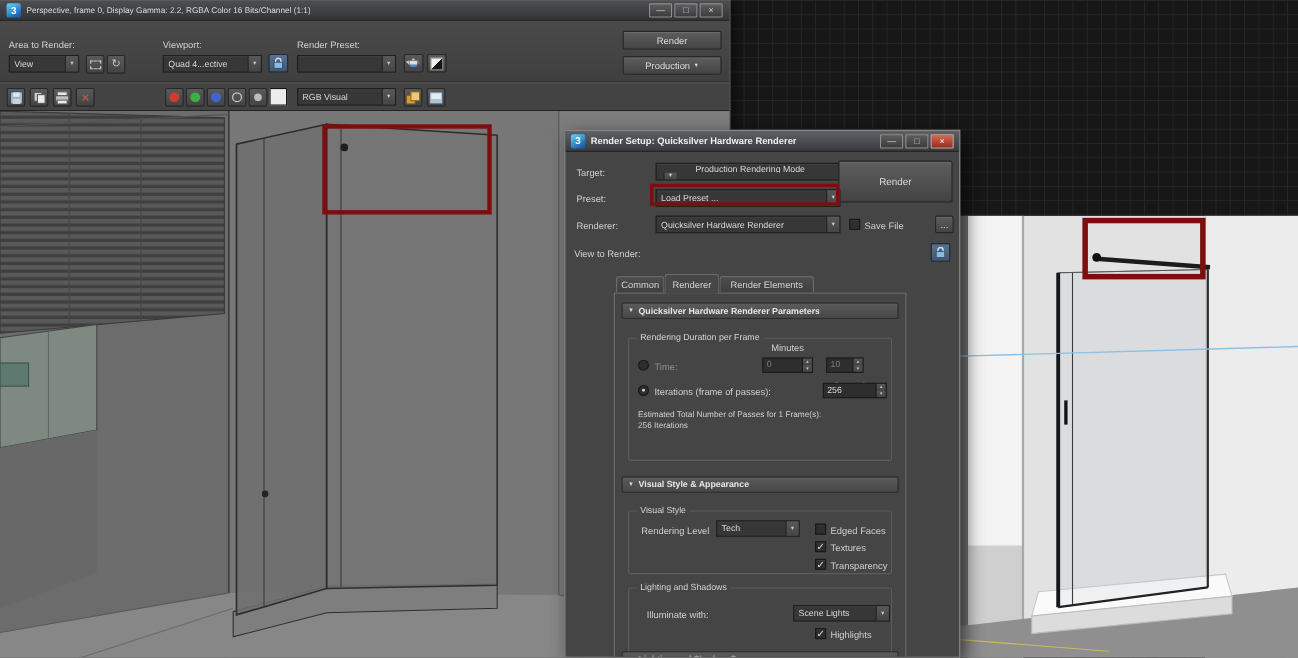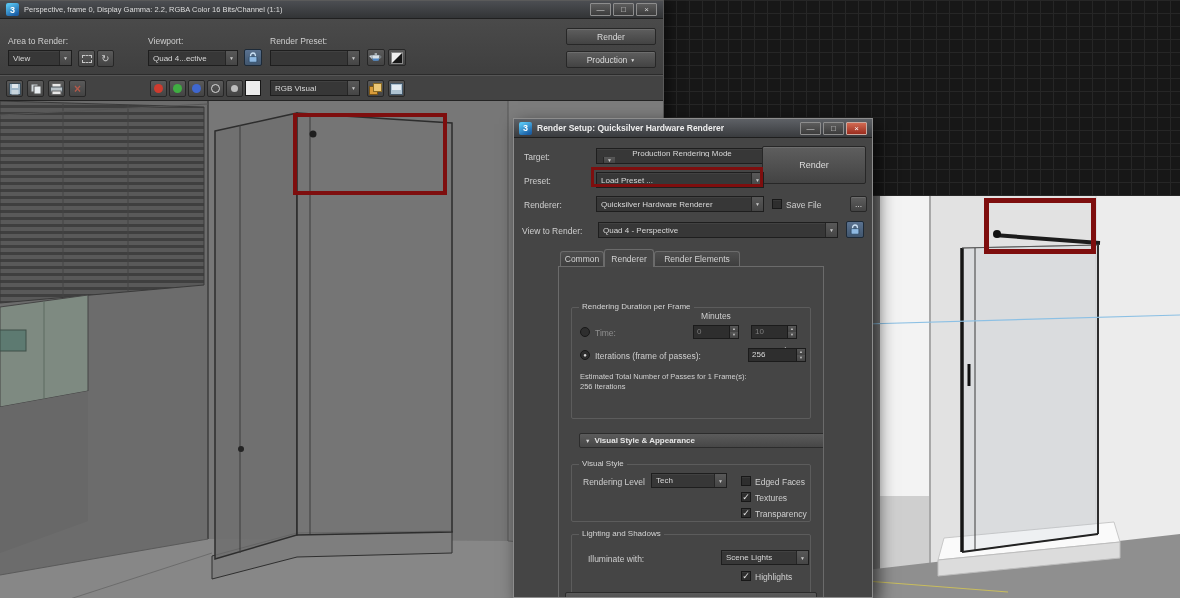--- a/index.html
+++ b/index.html
@@ -316,53 +316,53 @@
       <span class="lbl" style="left:10px; top:62px;">Renderer:</span>
       <div class="combo" style="left:82px; top:58px; width:168px; height:16px;">
         <span class="combo-val">Quicksilver Hardware Renderer</span>
         <span class="combo-arrow">▼</span>
       </div>
       <span class="cb" style="left:258px; top:61px;"></span>
       <span class="lbl" style="left:272px; top:62px;">Save File</span>
       <div class="btn" style="left:336px; top:58px; width:17px; height:16px;">...</div>
 
       <span class="lbl" style="left:8px; top:88px;">View to Render:</span>
-      <div class="combo" style="left:84px; top:84px; width:240px; height:16px;">
-        <span class="combo-val">Quad 4 - Perspective</span>
-        <span class="combo-arrow">▼</span>
-      </div>
       <div class="ibtn lock" style="left:332px; top:83px; width:18px; height:17px;">
         <svg width="10" height="11" viewBox="0 0 10 11">
           <path d="M2.6 5V3.4a2.4 2.4 0 0 1 4.8 0V5" fill="none" stroke="#cde2f5" stroke-width="1.3"></path>
           <rect x="1.1" y="4.6" width="7.8" height="5.6" rx="1" fill="#8fb9e2" stroke="#24405c" stroke-width="0.7"></rect>
         </svg>
       </div>
 
       <div class="tab" style="left:46px; top:113px; width:44px; height:15px;">Common</div>
       <div class="tab active" style="left:90px; top:111px; width:50px; height:18px;">Renderer</div>
       <div class="tab" style="left:140px; top:113px; width:86px; height:15px;">Render Elements</div>
 
       <div class="panel">
 
+        <div class="rollout" style="left:6px; top:8px; width:252px; height:15px;">
+          <span class="arr">▼</span>
+          <span class="rtitle">Quicksilver Hardware Renderer Parameters</span>
+        </div>
 
         <div class="group" style="left:12px; top:40px; width:240px; height:112px;">
           <span class="group-label">Rendering Duration per Frame</span>
           <span class="lbl" style="left:119px; top:3px; width:50px; text-align:center;">Minutes</span>
           <span class="lbl" style="left:177px; top:3px; width:50px; text-align:center;margin-top:35px;">Seconds</span>
 
           <span class="radio" style="left:8px; top:19px;"></span>
           <span class="lbl dim" style="left:23px; top:20px;">Time:</span>
           <div class="field disabled" style="left:121px; top:17px; width:46px; height:14px;">
             <span class="field-val">0</span>
             <span class="spin">
               <span>▲</span>
               <span>▼</span>
             </span>
           </div>
-          <div class="field disabled" style="left:179px; top:17px; width:46px; height:14px;">
+          <div class="field disabled" style="left:179px; top:17px; width:34px; height:14px;">
             <span class="field-val">10</span>
             <span class="spin">
               <span>▲</span>
               <span>▼</span>
             </span>
           </div>
 
           <span class="radio" style="left:8px; top:42px;">●</span>
           <span class="lbl" style="left:23px; top:43px;">Iterations (frame of passes):</span>
           <div class="field" style="left:176px; top:40px; width:58px; height:14px;">
@@ -370,21 +370,21 @@
             <span class="spin">
               <span>▲</span>
               <span>▼</span>
             </span>
           </div>
 
           <span class="small" style="left:8px; top:64px;">Estimated Total Number of Passes for 1 Frame(s):</span>
           <span class="small" style="left:8px; top:74px;">256 Iterations</span>
         </div>
 
-        <div class="rollout" style="left:6px; top:166px; width:252px; height:15px;margin-left:14px;">
+        <div class="rollout" style="left:6px; top:166px; width:252px; height:15px;">
           <span class="arr">▼</span>
           <span class="rtitle">Visual Style &amp; Appearance</span>
         </div>
 
         <div class="group" style="left:12px; top:197px; width:240px; height:58px;">
           <span class="group-label">Visual Style</span>
           <span class="lbl" style="left:11px; top:12px;">Rendering Level</span>
           <div class="combo" style="left:79px; top:8px; width:76px; height:15px;">
             <span class="combo-val">Tech</span>
             <span class="combo-arrow">▼</span>

